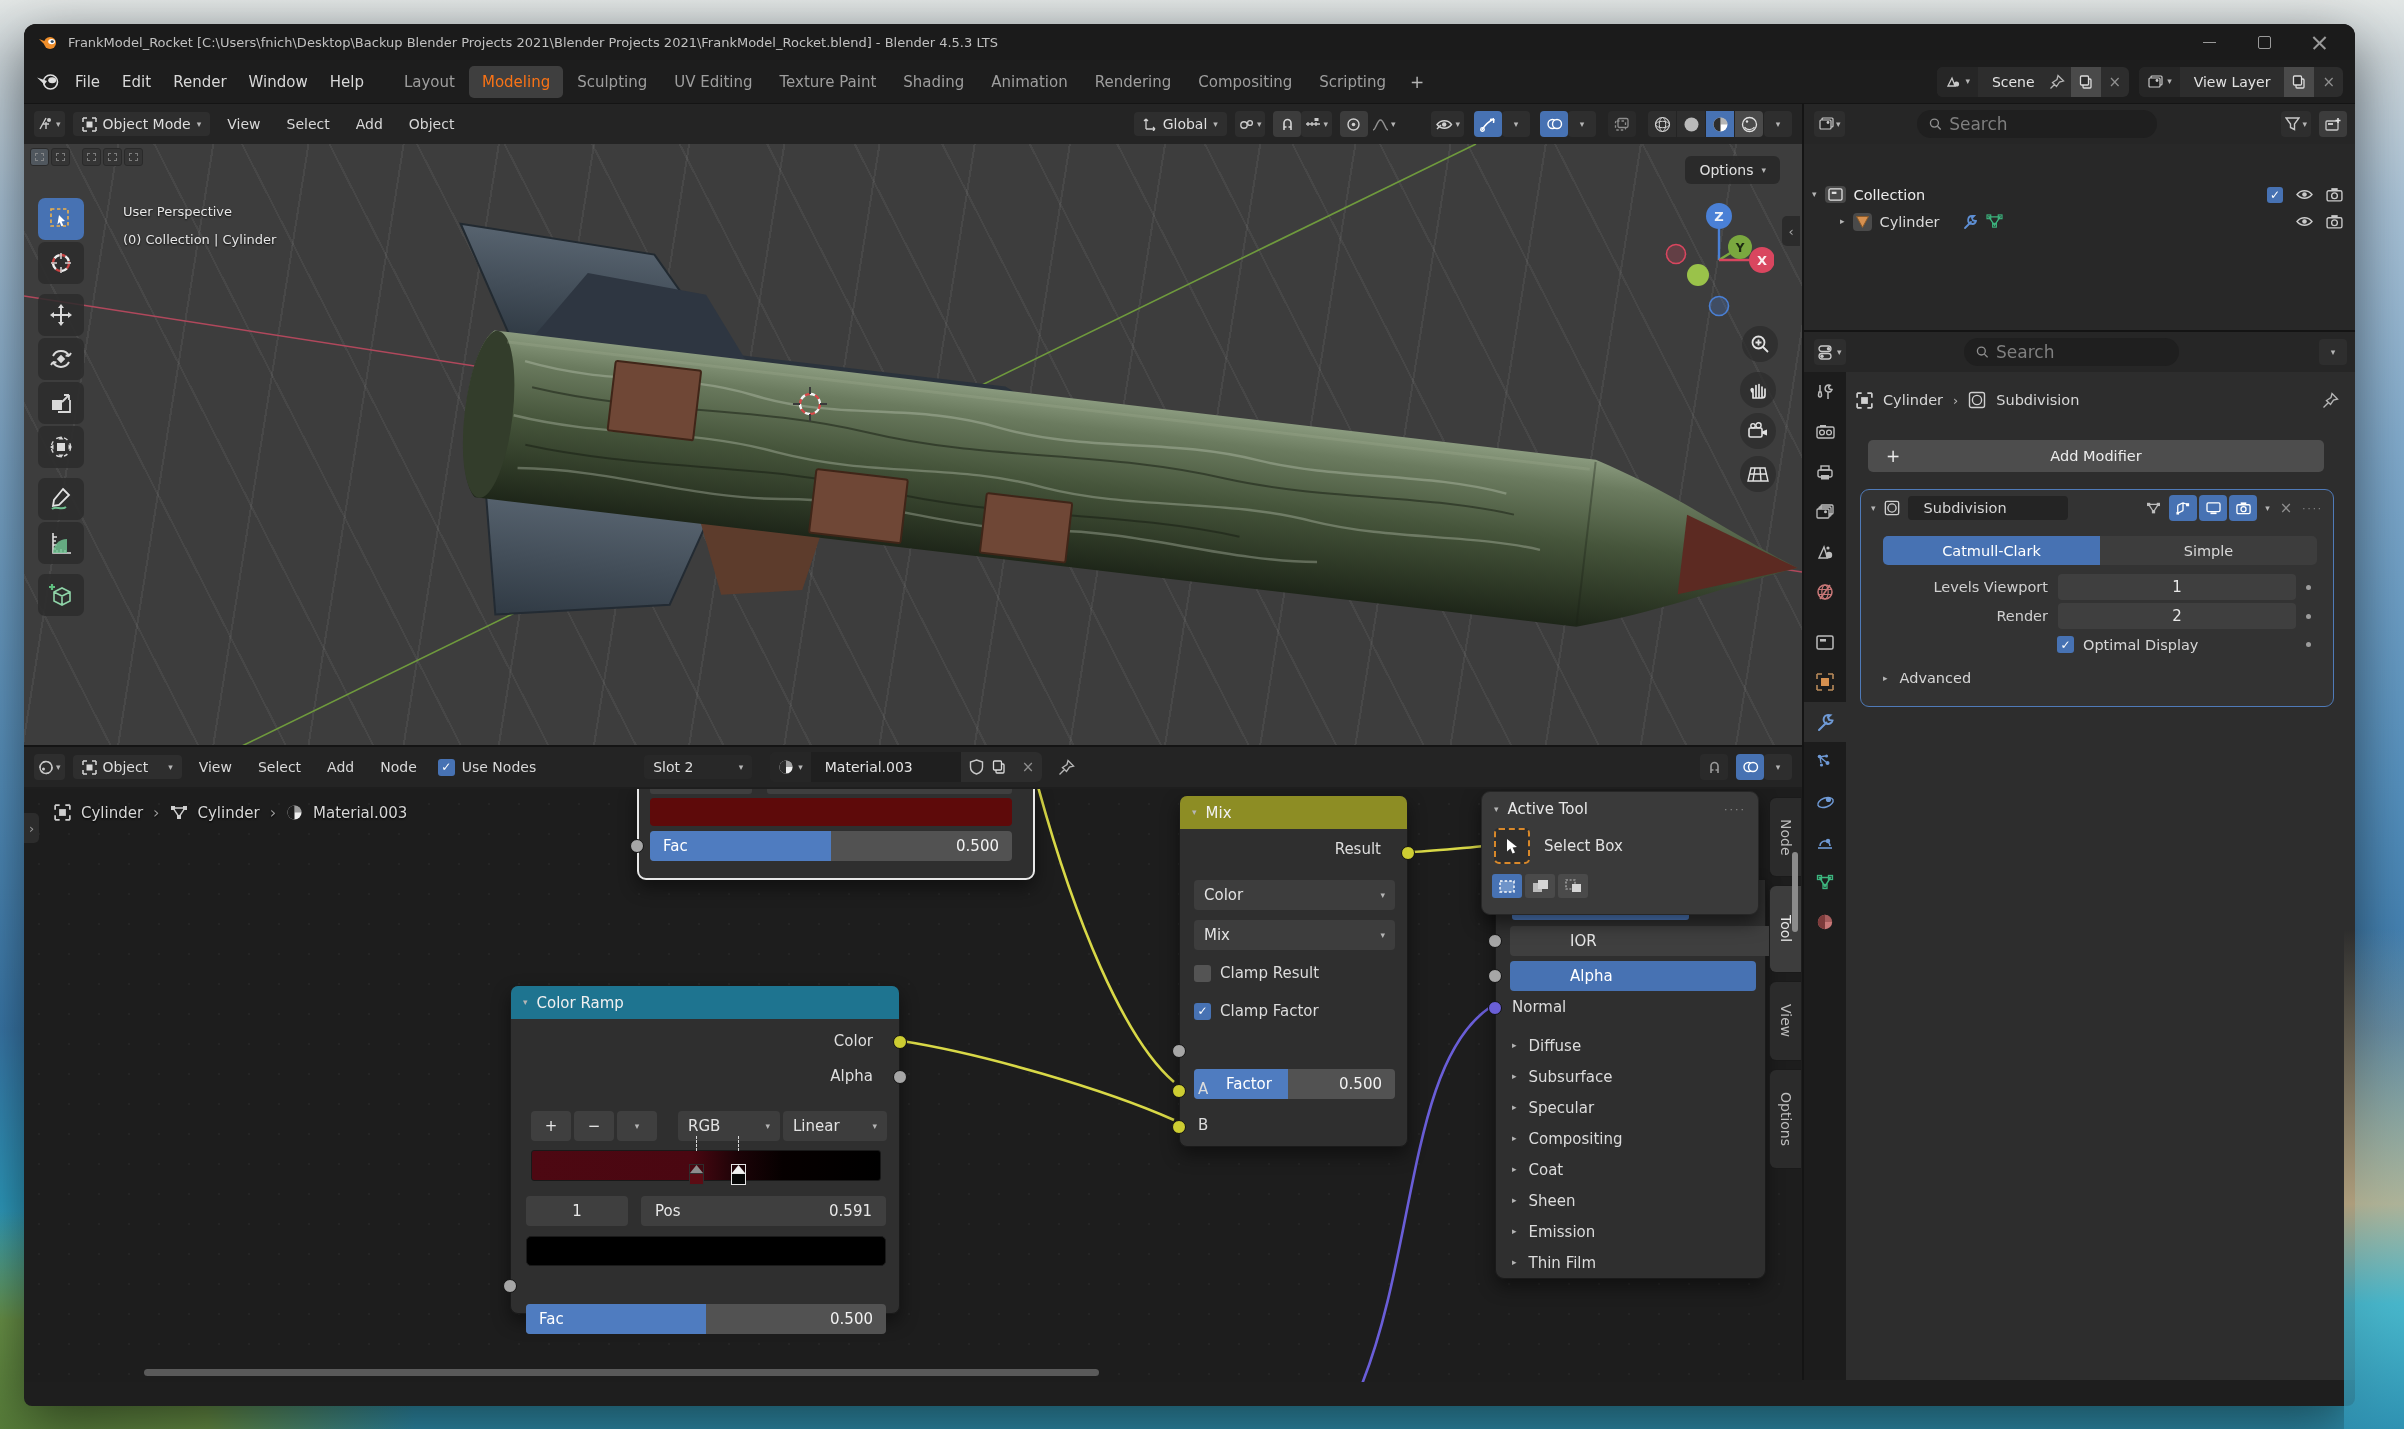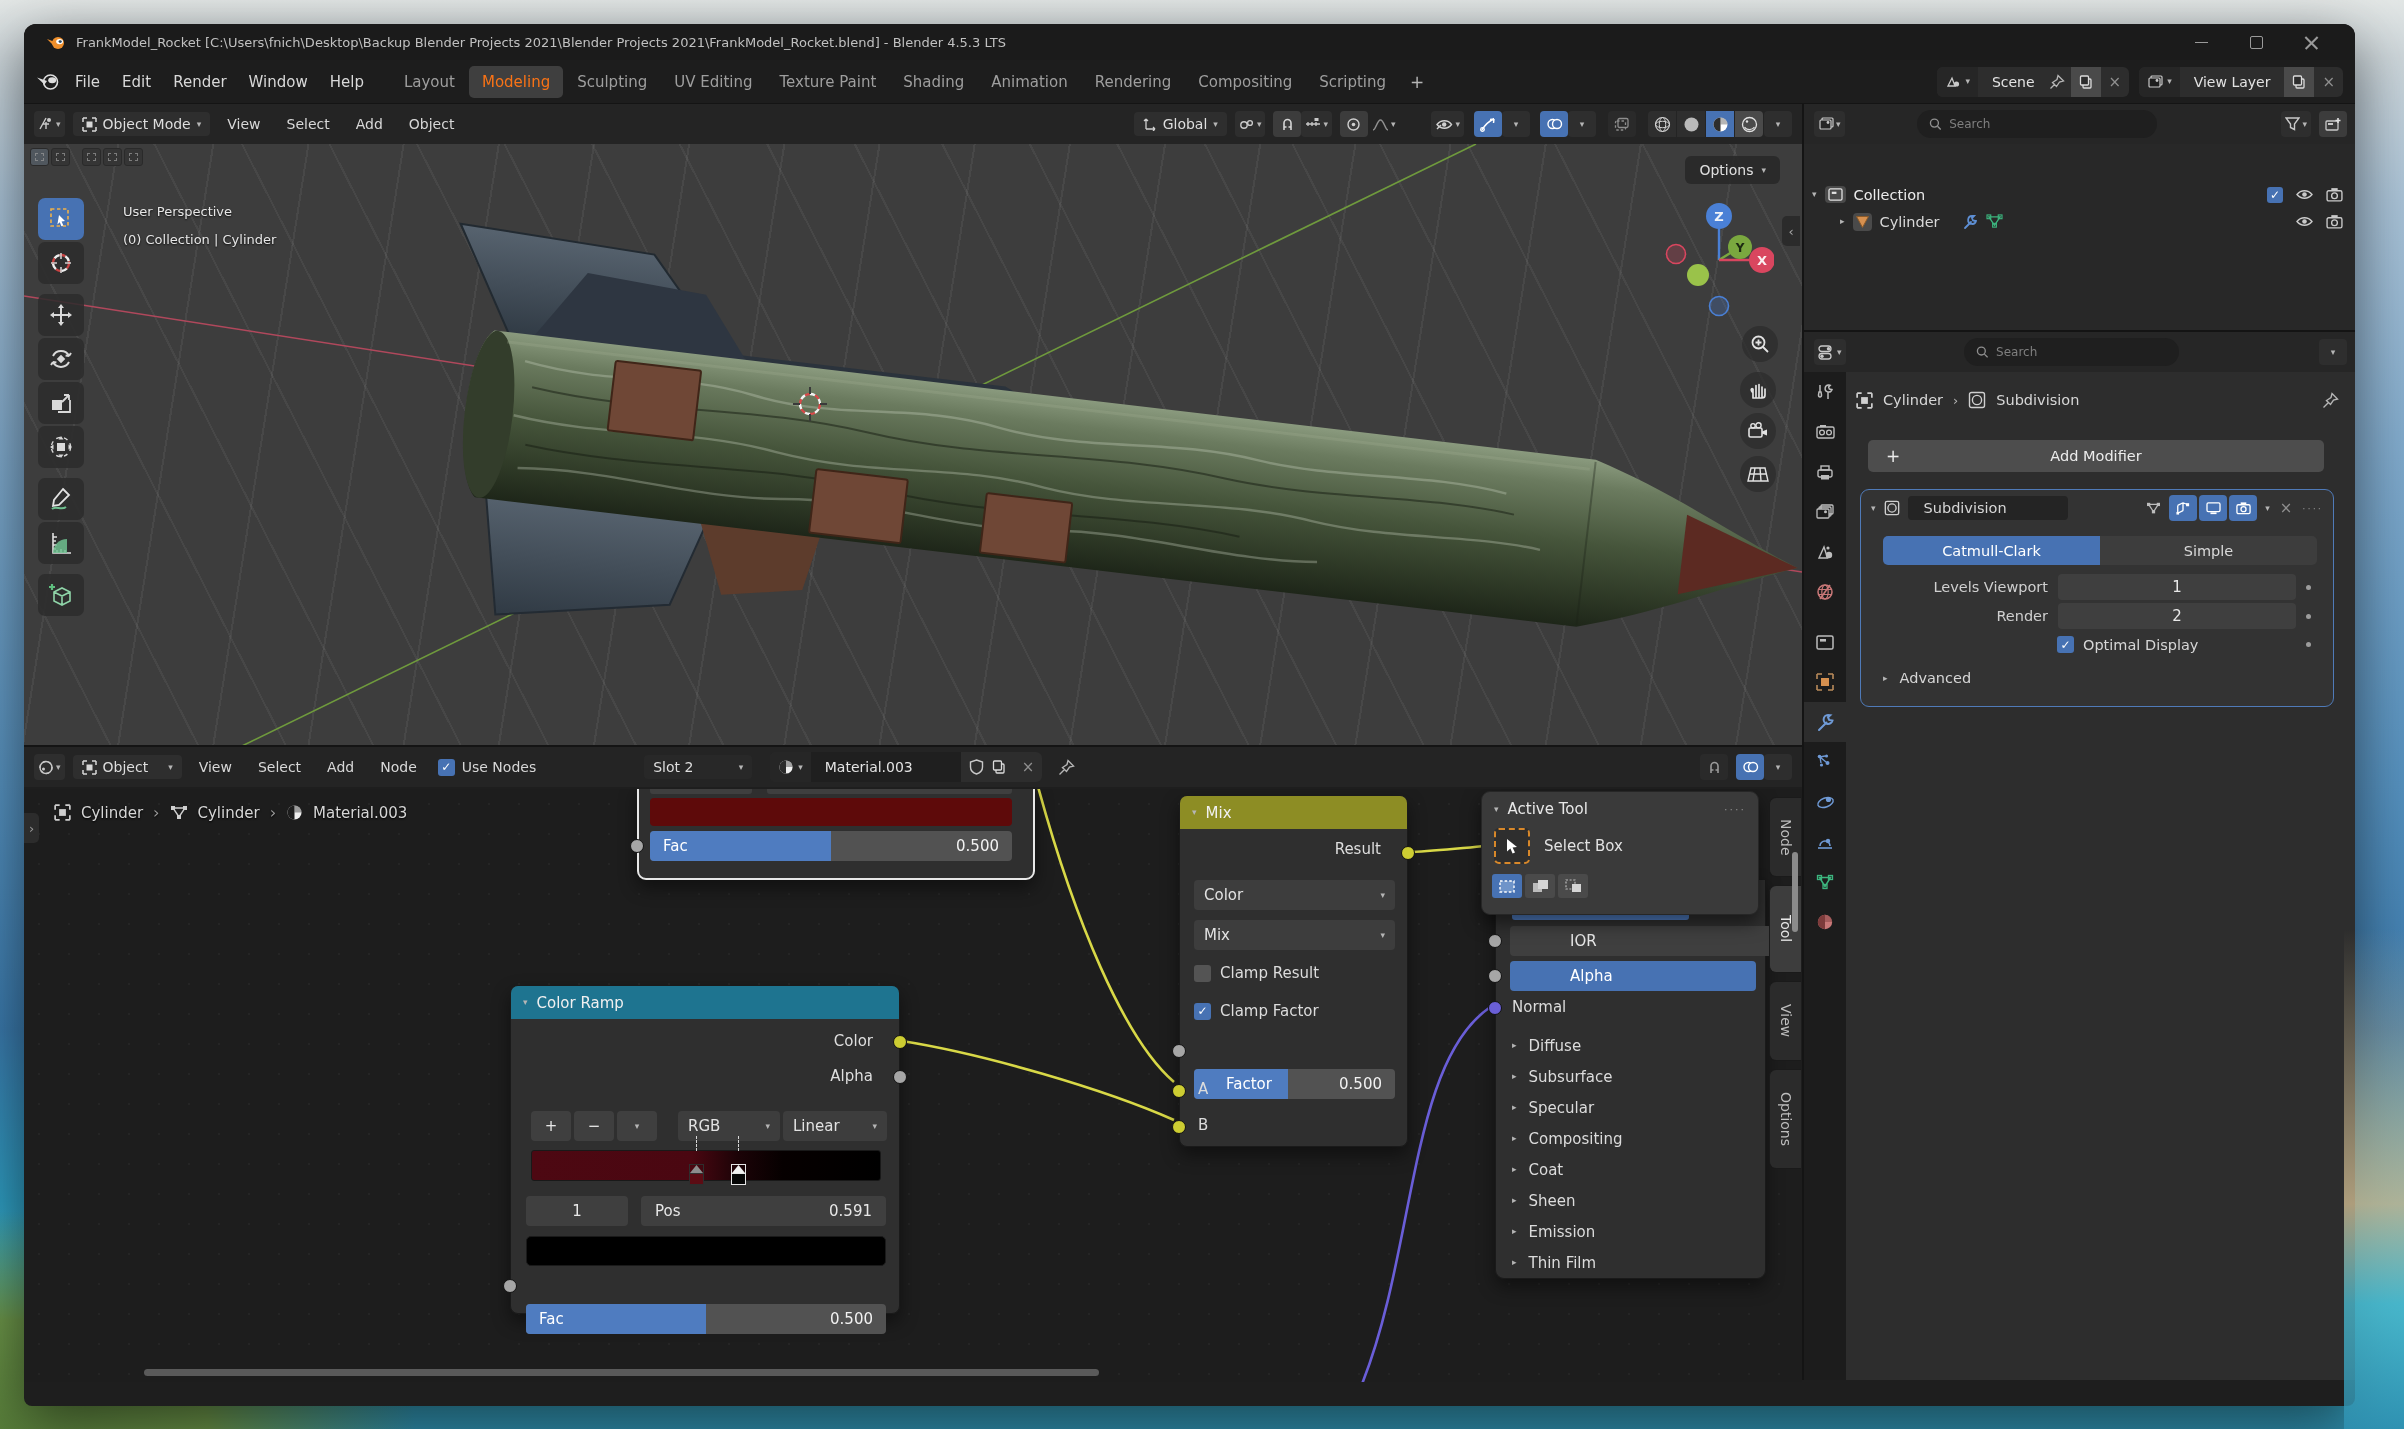--- a/index.html
+++ b/index.html
@@ -8,21 +8,21 @@
     background:linear-gradient(180deg,#e3e7e6 0%,#cdd6da 4%,#a9c2d6 14%,#7fa9cb 32%,#5590bd 55%,#3a79ab 72%,#2e9bbf 84%,#41b4c8 92%,#2f8fae 100%);}
   .desktop:before{content:"";position:absolute;left:0;bottom:0;width:420px;height:220px;
     background:radial-gradient(ellipse at 0% 100%,#59803b 0%,#6a9348 35%,rgba(106,147,72,0) 70%)}
   .desktop:after{content:"";position:absolute;right:0;bottom:0;width:60px;height:500px;
     background:linear-gradient(180deg,rgba(255,255,255,0) 0%,#cdb98f 55%,#49b7cc 75%,#2f93b4 100%);opacity:.8}
   .window{position:absolute;left:24px;top:24px;width:2331px;height:1382px;background:#1e1e1e;
     border-radius:12px 12px 8px 8px;overflow:hidden;box-shadow:0 18px 60px rgba(0,0,0,.55);color:#d6d6d6}
   .abs{position:absolute}
   .flex{display:flex;align-items:center}
   
-  .titlebar{height:36px;background:#1b1b1b;display:flex;align-items:center;padding:0 22px;gap:10px}
+  .titlebar{height:36px;background:#1b1b1b;display:flex;align-items:center;padding:0 14px;gap:10px}
   .title-text{font-size:13px;color:#c0c0c0;white-space:nowrap}
   .win-controls{margin-left:auto;display:flex;align-items:center;gap:40px;padding-right:14px}
   .wc{width:15px;height:15px;position:relative;cursor:default}
   .wc-min:after{content:"";position:absolute;left:1px;right:1px;top:7px;height:1.6px;background:#9a9a9a}
   .wc-max:after{content:"";position:absolute;inset:1px;border:1.6px solid #9a9a9a;border-radius:2px}
   .wc-close:before,.wc-close:after{content:"";position:absolute;left:-1px;top:7px;width:17px;height:1.6px;background:#9a9a9a}
   .wc-close:before{transform:rotate(45deg)}.wc-close:after{transform:rotate(-45deg)}
   
   .topbar{height:44px;background:#1d1d1d;display:flex;align-items:center;padding:0 12px;border-bottom:1px solid #141414}
   .menu-item{font-size:15px;color:#d8d8d8;padding:5px 11px;border-radius:4px}
@@ -87,21 +87,21 @@
   .vtab{position:absolute;left:1745px;width:32px;background:#2b2b2b;border-radius:7px 0 0 7px;color:#bdbdbd;font-size:14px;
     writing-mode:vertical-rl;display:flex;align-items:center;justify-content:center;border:1px solid #1a1a1a;border-right:none}
   .vtab.active{background:#3d3d3d;color:#e8e8e8}
   .atp{position:absolute;left:1457px;top:2px;width:278px;height:124px;background:#3a3a3a;border-radius:9px;box-shadow:0 8px 18px rgba(0,0,0,.5);border:1px solid #262626}
   .atp-btn{width:30px;height:24px;border-radius:3px;background:#4a4a4a;display:flex;align-items:center;justify-content:center}
   .atp-btn.on{background:#4772b3}
   
   .outliner{position:absolute;left:0;top:0;width:553px;height:226px;background:#282828}
   .ol-row{position:absolute;left:0;right:0;height:27px;display:flex;align-items:center;font-size:14.5px;color:#d9d9d9}
   .search{display:flex;align-items:center;gap:8px;background:#1f1f1f;border-radius:14px;height:28px;padding:0 12px;flex:1}
-  .search input{background:transparent;border:none;outline:none;color:#cfcfcf;font-size:12px;width:100%}
+  .search input{background:transparent;border:none;outline:none;color:#cfcfcf;font-size:17px;width:100%}
   .search input::placeholder{color:#7f7f7f}
   .props{position:absolute;left:0;top:226px;width:553px;height:1050px;background:#2d2d2d;border-top:2px solid #141414}
   .ptab-col{position:absolute;left:0;top:40px;bottom:0;width:42px;background:#1c1c1c}
   .ptab{height:40px;display:flex;align-items:center;justify-content:center}
   .ptab.active{background:#2d2d2d}
   .prow-label{font-size:14.5px;color:#cfcfcf;text-align:right}
   .decor-dot{width:5px;height:5px;border-radius:50%;background:#9c9c9c}
   .modpanel{position:absolute;left:56px;top:157px;width:474px;height:218px;border:1px solid #4f7ab8;border-radius:9px;background:#333}
   .seg{display:flex;height:29px;border-radius:5px;overflow:hidden;font-size:14.5px}
   .seg>div{flex:1;display:flex;align-items:center;justify-content:center}

